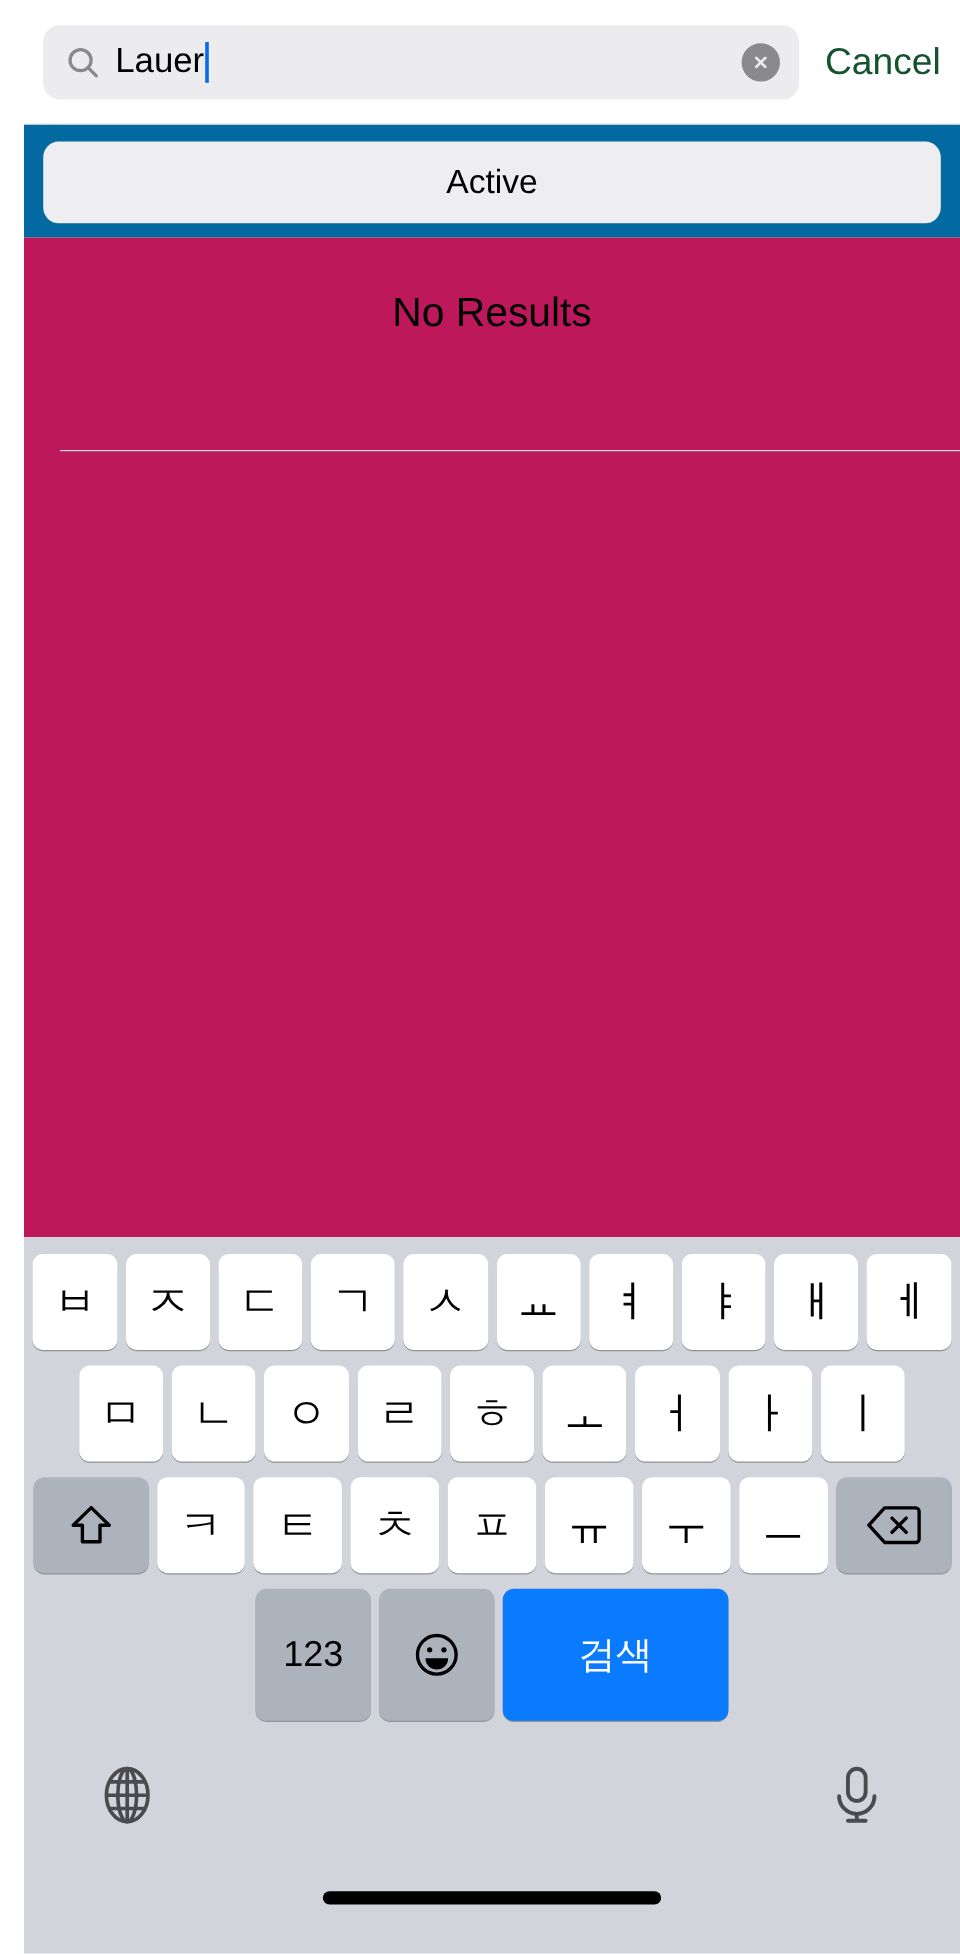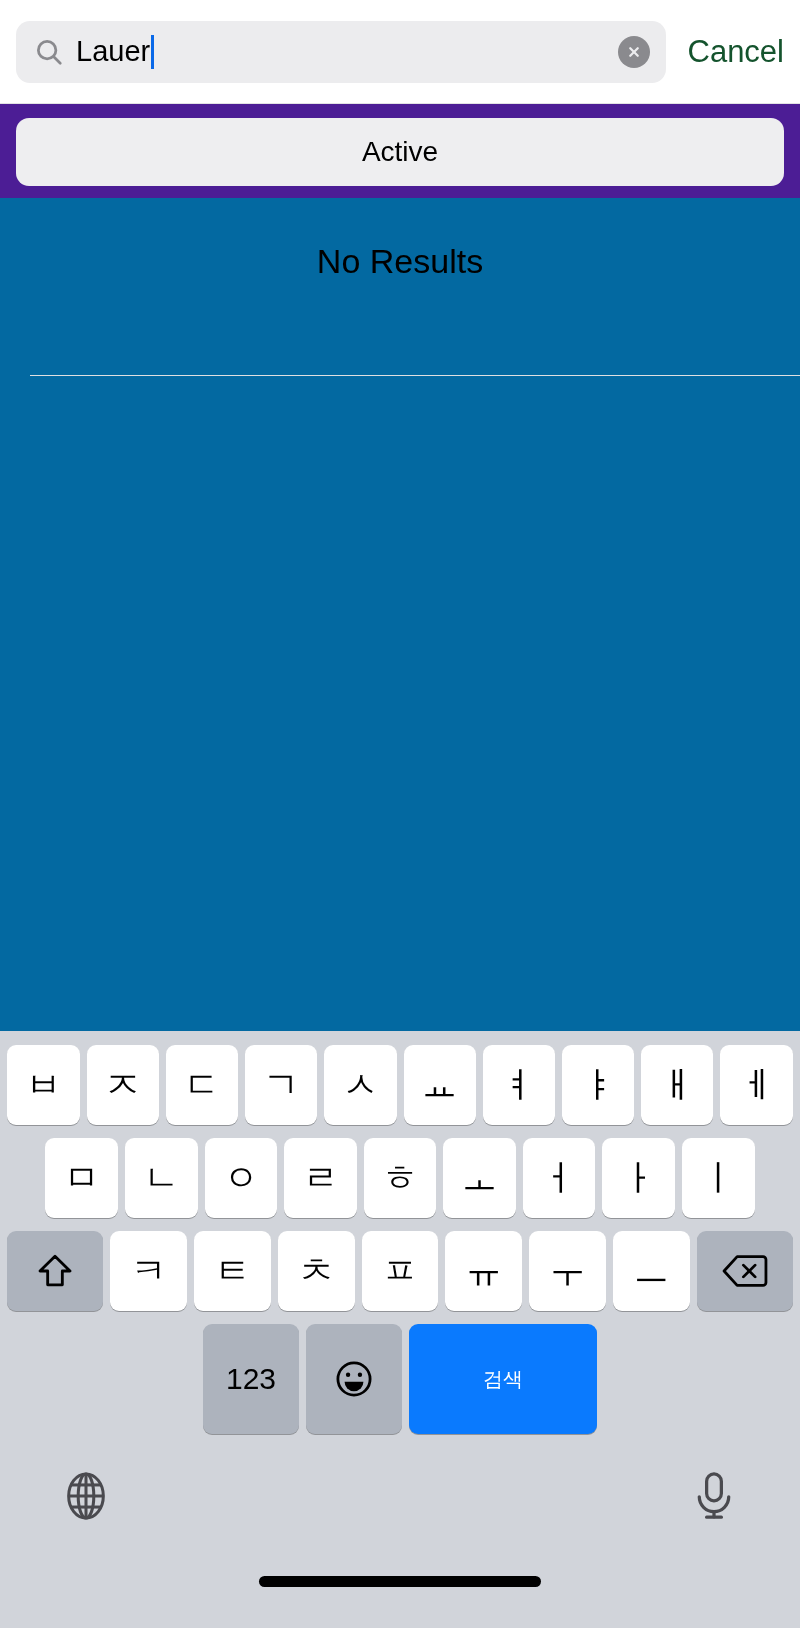--- a/index.html
+++ b/index.html
@@ -3,21 +3,21 @@
 <meta charset="utf-8">
 <style>
   * { margin:0; padding:0; box-sizing:border-box; }
   html, body {
     width:800px; height:1628px;
     background:#ffffff;
     font-family:"Liberation Sans", sans-serif;
     -webkit-font-smoothing:antialiased;
     overflow:hidden;
   }
-  #app { position:relative; width:800px; height:1628px; display:flex; flex-direction:column; background:#ffffff; }
+  #app { position:relative; width:800px; height:1628px; display:flex; flex-direction:column; background:#ffffff;padding-left:20px; }
 
   
   .searchbar-row {
     height:104px;
     display:flex; align-items:center;
     padding:0 16px;
     background:#ffffff;
     border-bottom:1px solid #e2e2e4;
     flex:0 0 auto;
   }
@@ -63,21 +63,21 @@
     margin-left:22px;
     font-size:31px;
     color:#14532d;
     cursor:pointer;
     white-space:nowrap;
   }
 
   
   .segment-row {
     padding:14px 16px 12px 16px;
-    background:#4c1d95;
+    background:#0369a1;
     flex:0 0 auto;
   }
   .segmented {
     display:flex;
     height:68px;
     background:#eeeef0;
     border-radius:13px;
     padding:3px;
     position:relative;
   }
@@ -91,21 +91,21 @@
     user-select:none;
   }
   .segment.selected {
     background:#ffffff;
     box-shadow:0 1px 4px rgba(0,0,0,.18), 0 0 1px rgba(0,0,0,.12);
   }
 
   
   .results {
     flex:1 1 auto;
-    background:#0369a1;
+    background:#be185d;
     display:flex; flex-direction:column; align-items:stretch;
     min-height:0;
     gap:48px;
   }
   .no-results {
     text-align:center;
     font-size:34px;
     color:#000000;
     padding-top:44px;
     padding-bottom:46px;
@@ -153,21 +153,21 @@
   }
   .key.shift { flex:0 0 96px; }
   .key.back  { flex:0 0 96px; }
   .key.num   { flex:0 0 96px; font-size:30px; }
   .key.emoji { flex:0 0 96px; }
   .key.space { flex:1 1 auto; font-size:30px; }
   .key.enter {
     flex:0 0 188px;
     background:#0a7afe;
     color:#ffffff;
-    font-size:20px;
+    font-size:31px;
   }
   .kb-row.r4 .key { height:110px; }
 
   .key svg { display:block; }
 
   
   .kb-bottom {
     height:128px;
     display:flex; align-items:center; justify-content:space-between;
     padding:0 60px;

